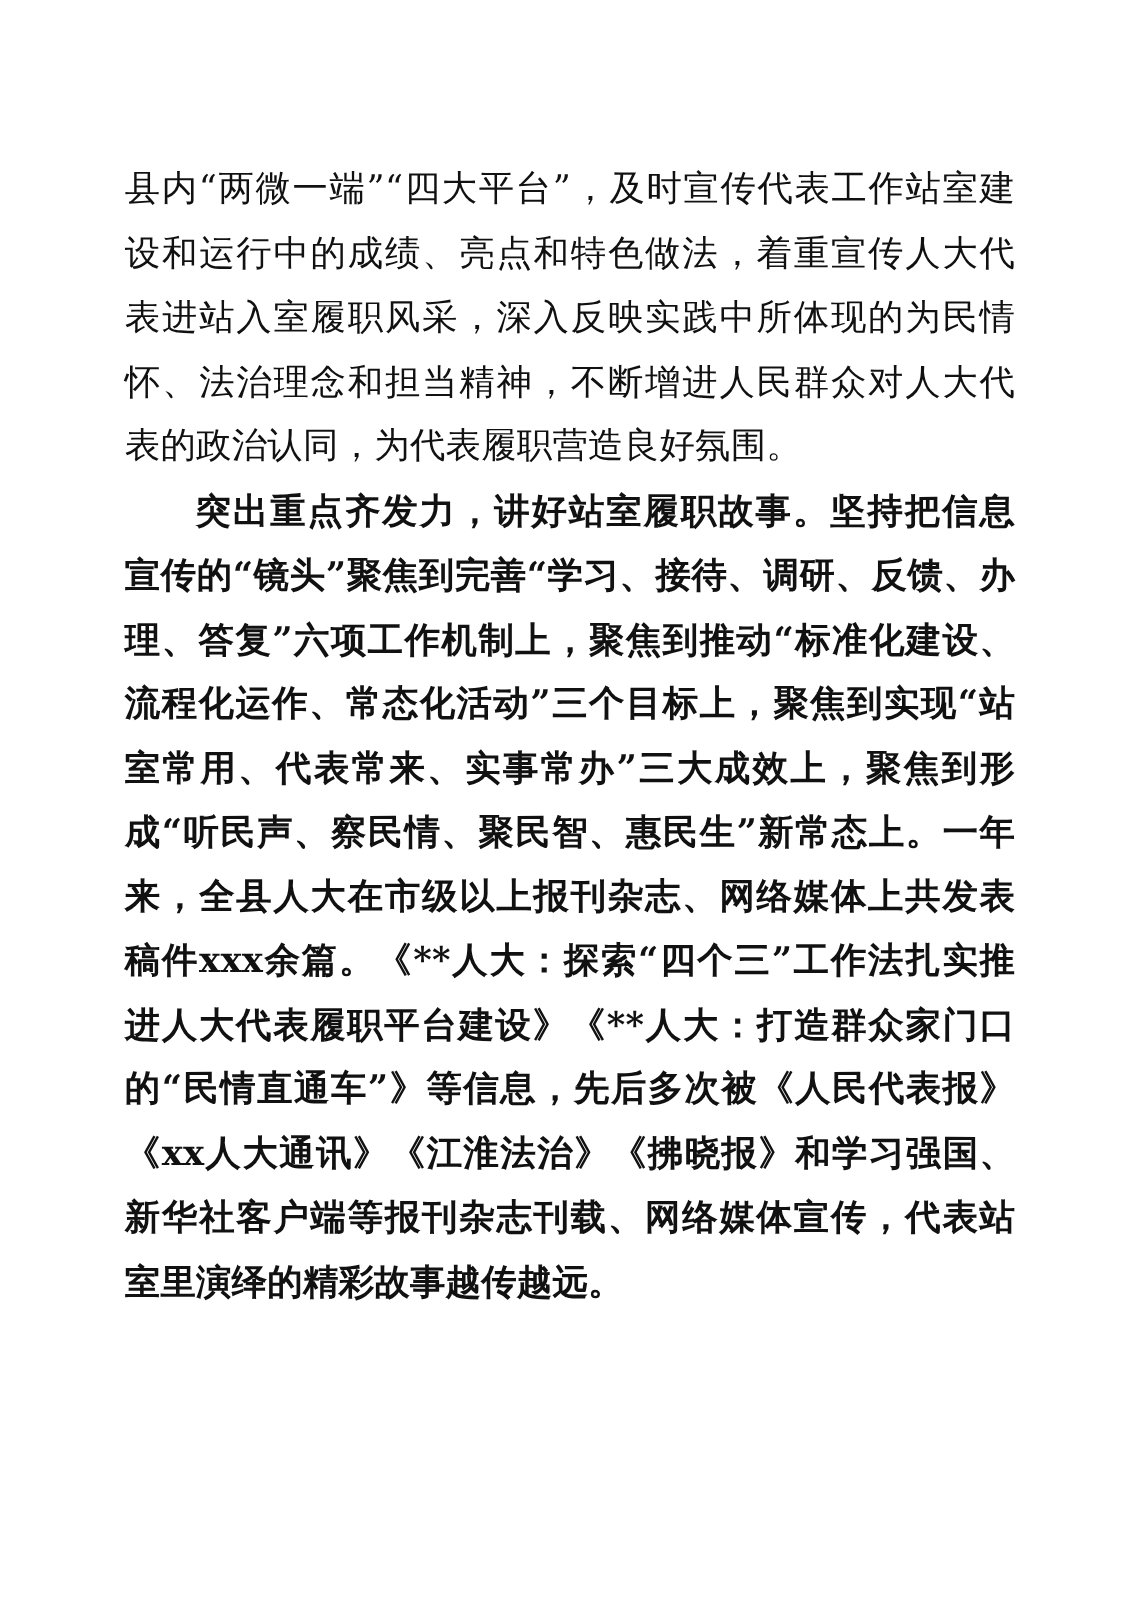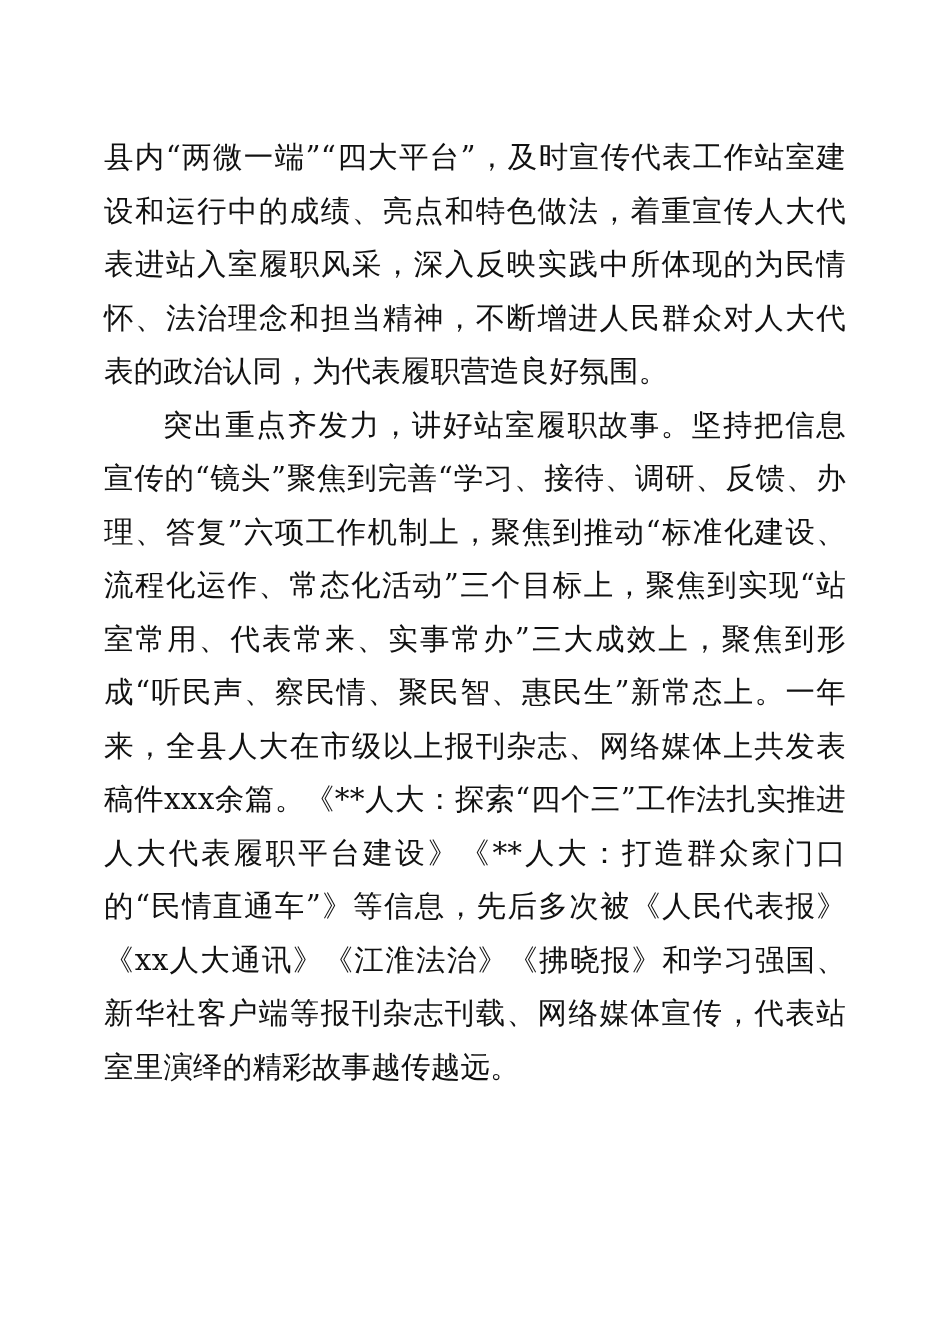--- a/index.html
+++ b/index.html
@@ -31,20 +31,21 @@
     line-height: 53.5px;
     text-align: justify;
     text-justify: inter-ideograph;
     letter-spacing: 0.2px;
     margin: 0;
     text-indent: 0;
     word-break: break-all;
   }
   .para + .para {
     margin-top: 0px;
+    font-weight: bold;
   }
   .indent {
     text-indent: 59px;
   }
 </style>
 </head>
 <body>
 
 <div class="page">
   <div class="doc-body">

